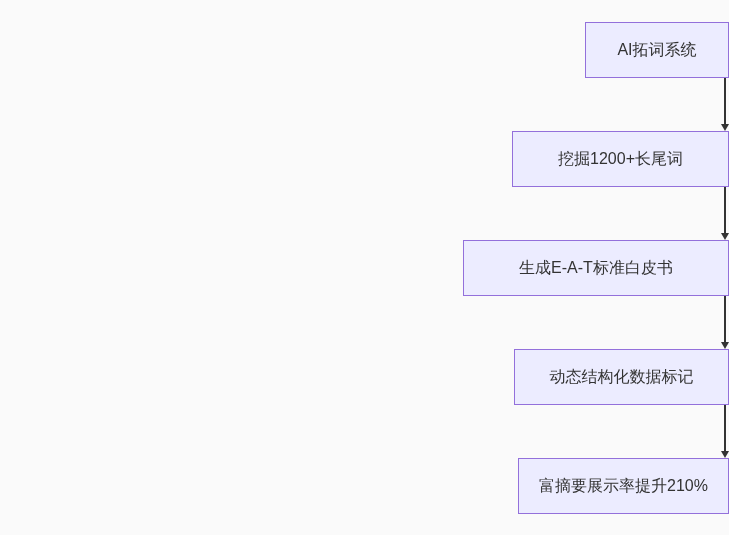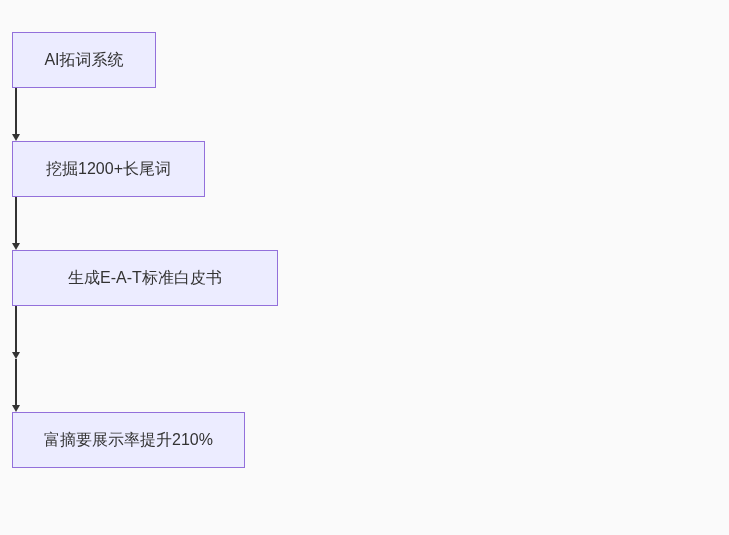--- a/index.html
+++ b/index.html
@@ -11,43 +11,43 @@
   .canvas {
     position: relative;
     width: 729px;
     height: 535px;
     background: #FAFAFA;
     overflow: hidden;
   }
   .flow {
     display: flex;
     flex-direction: column;
-    align-items: flex-start;
-    padding-top: 32px;
+    align-items: flex-end;
+    padding-top: 22px;
     margin-left: 12px; 
   }
   .node {
     box-sizing: border-box;
     height: 56px;
     background: #ECECFF;
     border: 1.5px solid #9370DB;
     color: #333333;
     font-size: 16px;
     line-height: 1;
     display: flex;
     align-items: center;
     justify-content: center;
     text-align: center;
     white-space: nowrap;
   }
   .n1 { width: 144px; }
-  .n2 { width: 193px; }
+  .n2 { width: 217px; }
   .n3 { width: 266px; }
   .n4 { width: 215px; }
-  .n5 { width: 233px; }
+  .n5 { width: 211px; }
   .edge {
     height: 53px;
     display: flex;
     flex-direction: column;
     align-items: center;
   }
   .edge .line {
     width: 2px;
     flex: 1 1 auto;
     background: #333333;
@@ -87,20 +87,23 @@
 
     <div class="node n3">
       <span>生成E-A-T标准白皮书</span>
     </div>
 
     <div class="edge">
       <div class="line"></div>
       <div class="head"></div>
     </div>
 
+    <div class="node n4">
+      <span>动态结构化数据标记</span>
+    </div>
 
     <div class="edge">
       <div class="line"></div>
       <div class="head"></div>
     </div>
 
     <div class="node n5">
       <span>富摘要展示率提升210%</span>
     </div>
 

